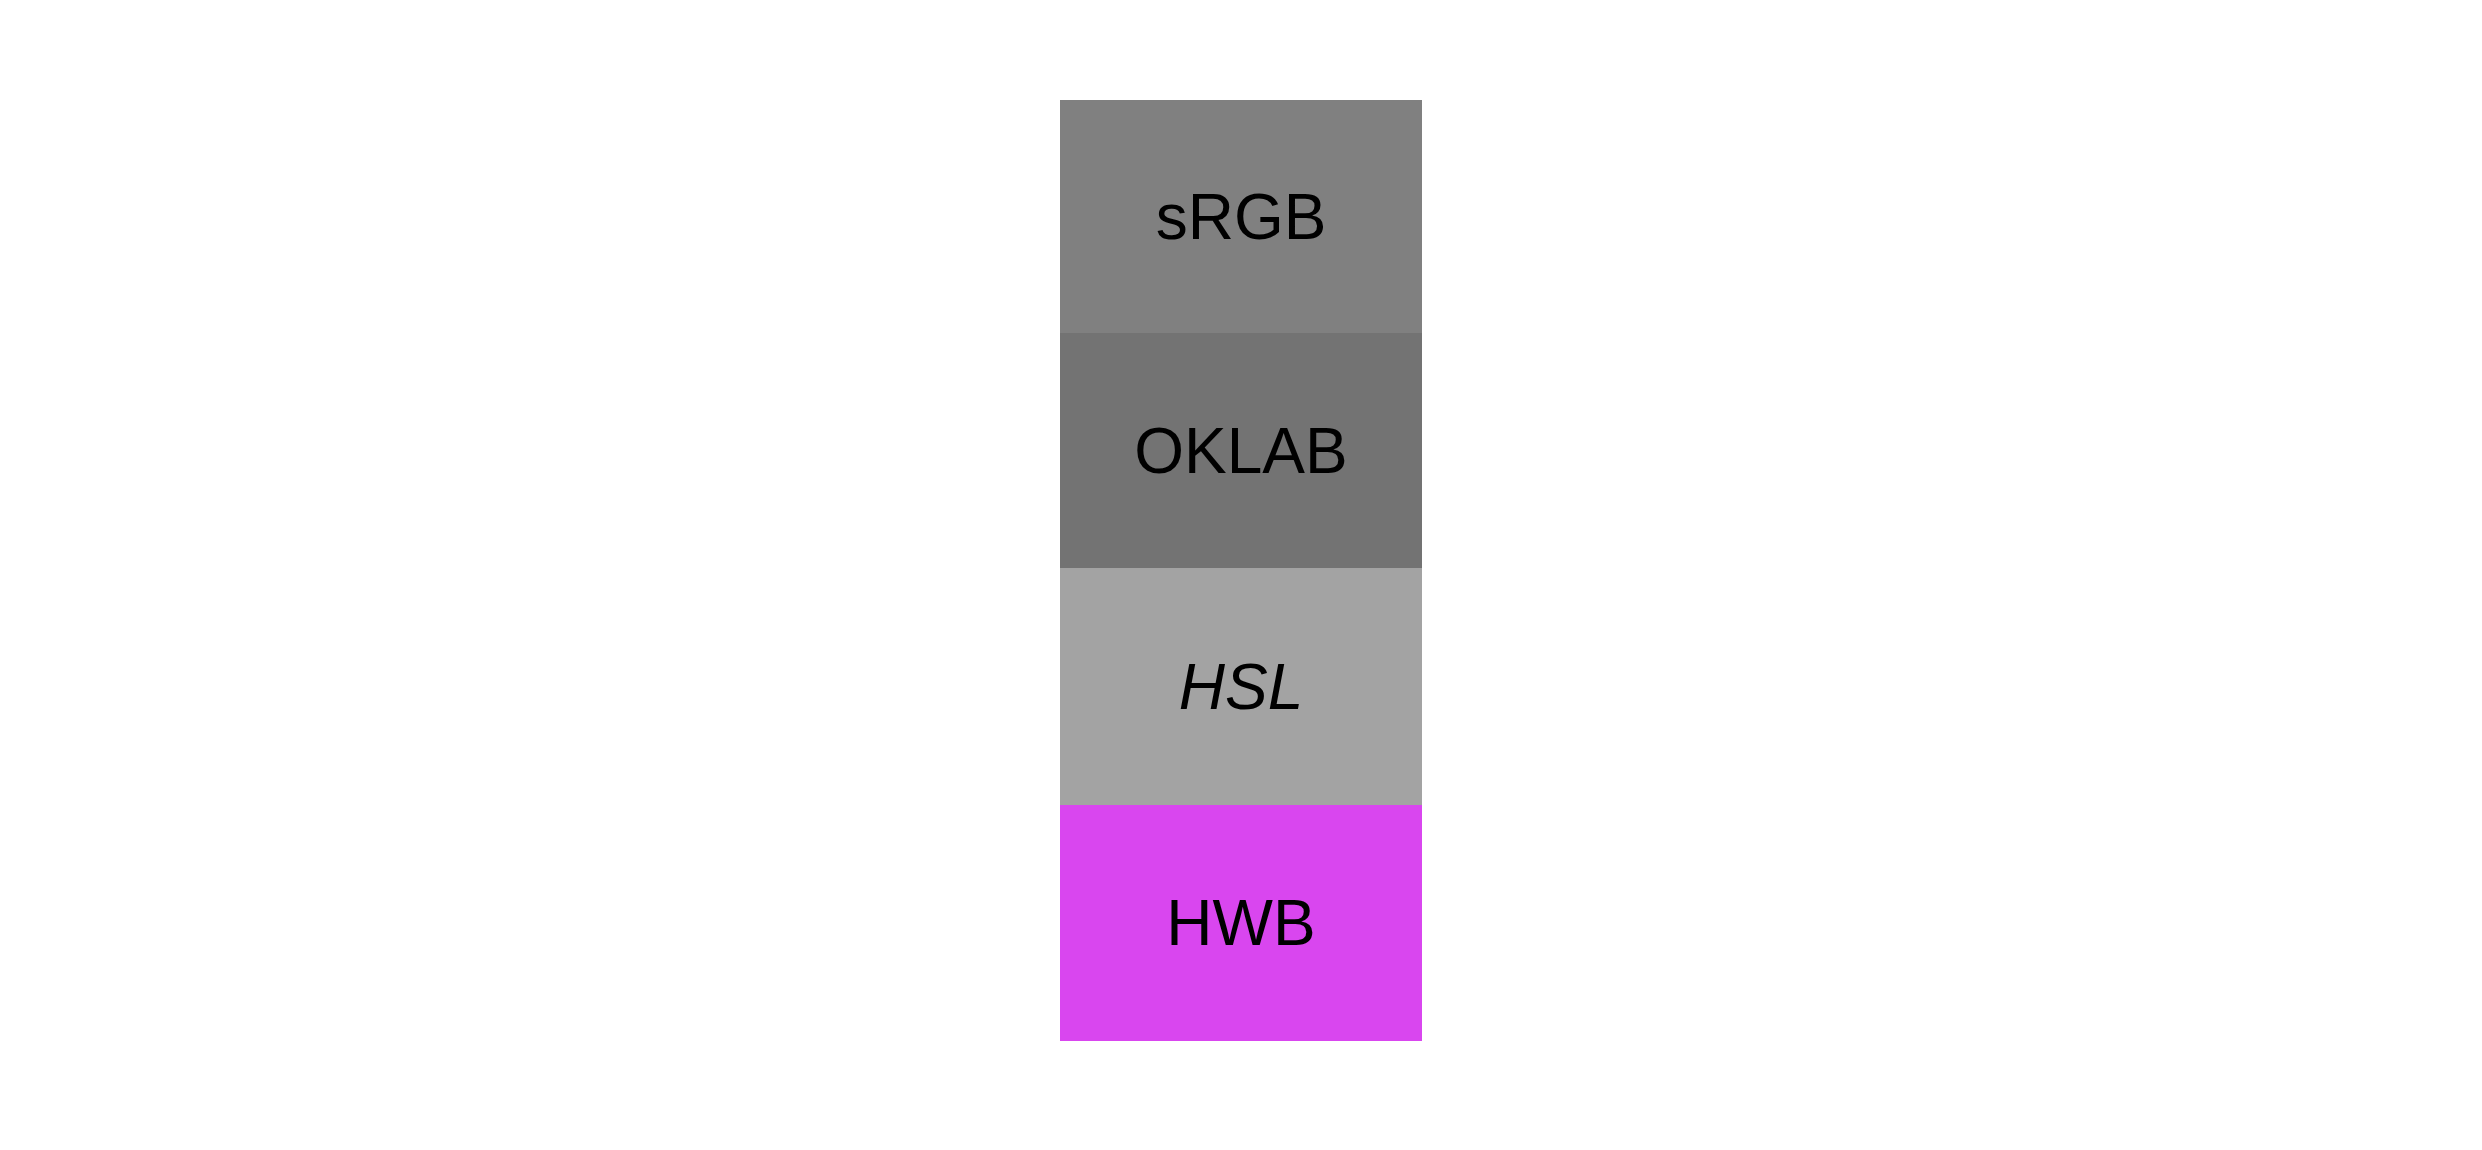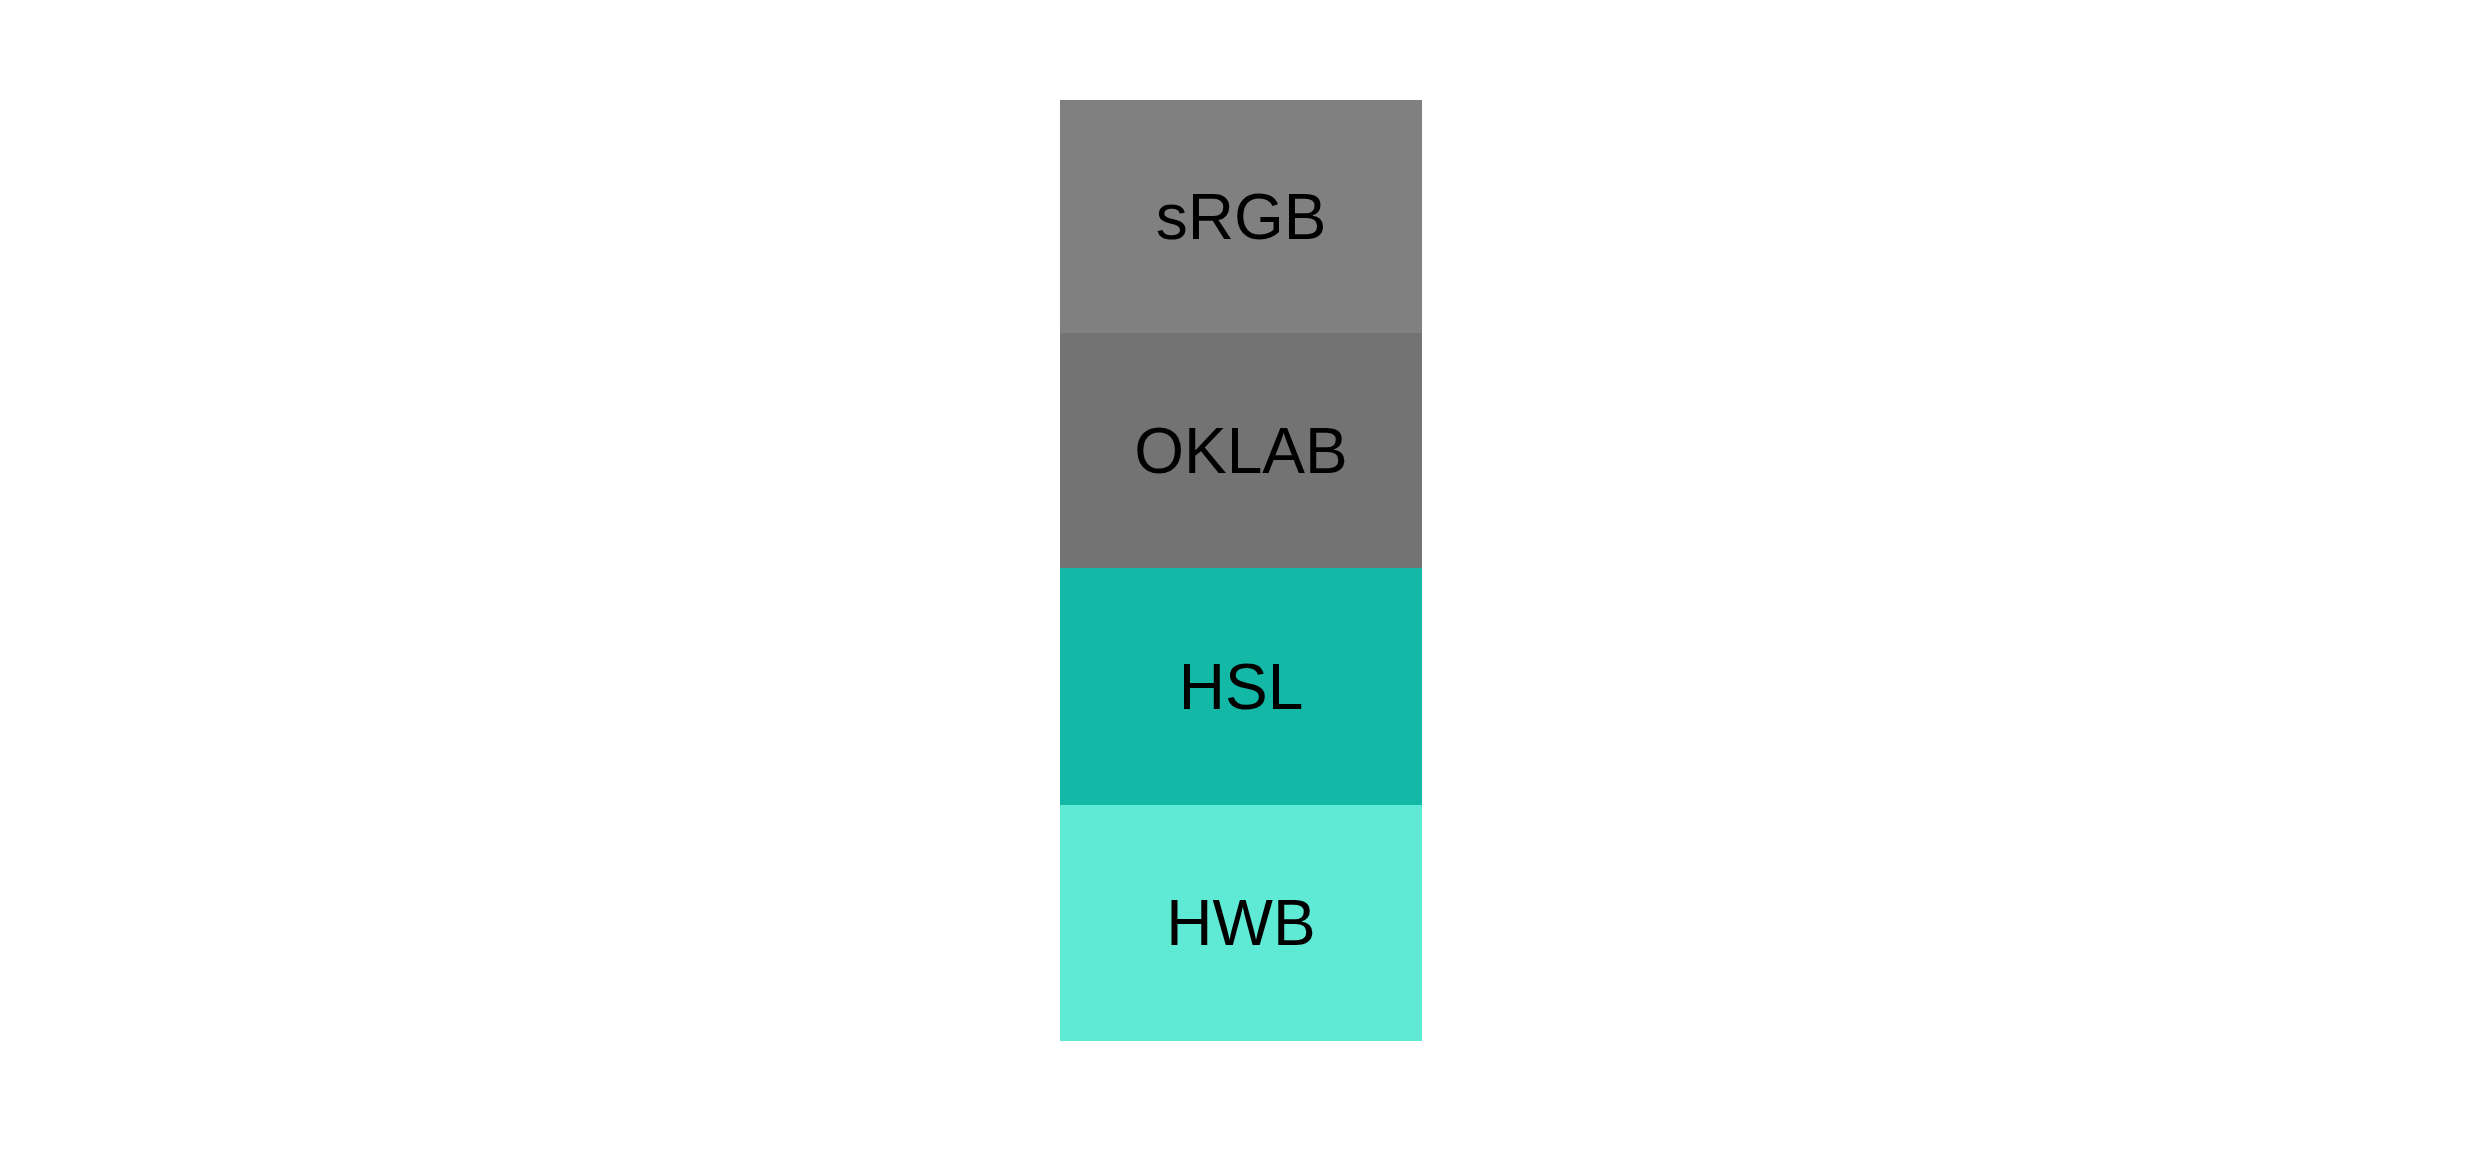--- a/index.html
+++ b/index.html
@@ -58,21 +58,21 @@
 <div id="swatch-stack">
 
   <div class="swatch" id="swatch-srgb" style="background-color: rgb(128, 128, 128); height: 233px;">
     <span class="swatch-label" style="color: rgb(0, 0, 0);">sRGB</span>
   </div>
 
   <div class="swatch" id="swatch-oklab" style="background-color: #737373; height: 235px;">
     <span class="swatch-label" style="color: rgb(0, 0, 0);">OKLAB</span>
   </div>
 
-  <div class="swatch" id="swatch-hsl" style="background-color: #14b8a6; height: 237px;">
+  <div class="swatch" id="swatch-hsl" style="background-color: #a3a3a3; height: 237px; font-style: italic;">
     <span class="swatch-label" style="color: rgb(0, 0, 0);">HSL</span>
   </div>
 
-  <div class="swatch" id="swatch-hwb" style="background-color: #5eead4; height: 236px;">
+  <div class="swatch" id="swatch-hwb" style="background-color: #d946ef; height: 236px;">
     <span class="swatch-label" style="color: rgb(0, 0, 0);">HWB</span>
   </div>
 
 </div>
 
 </body></html>

